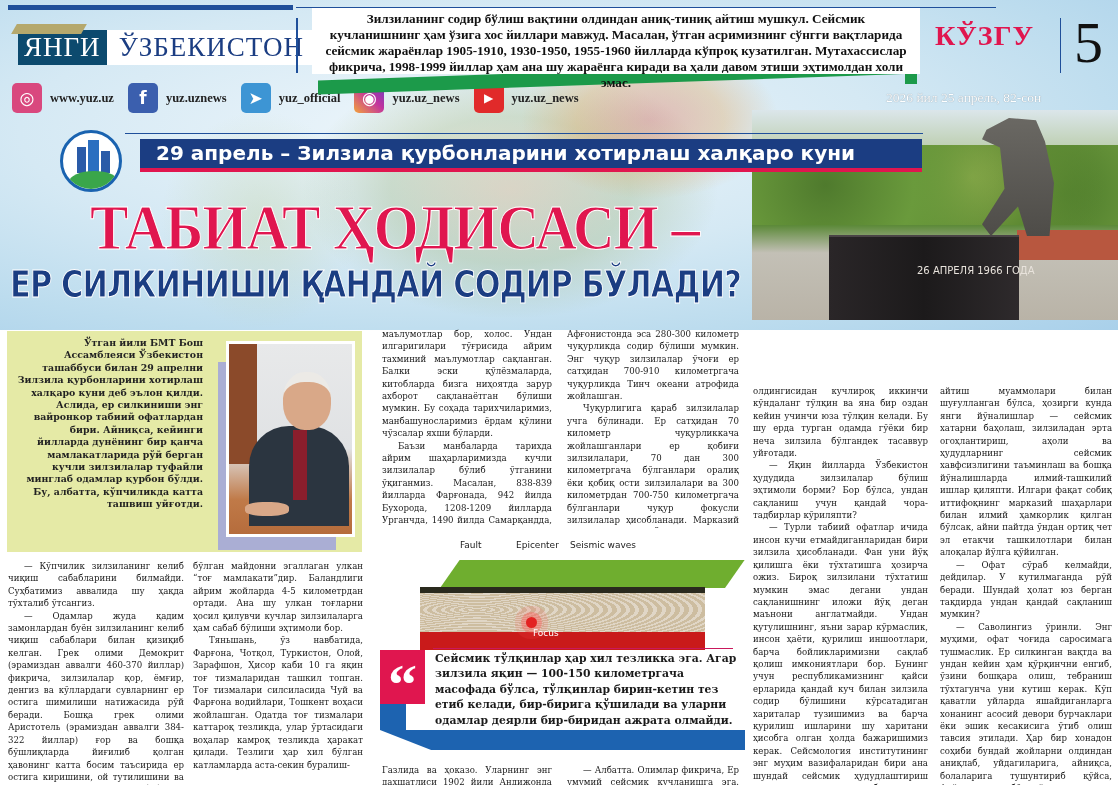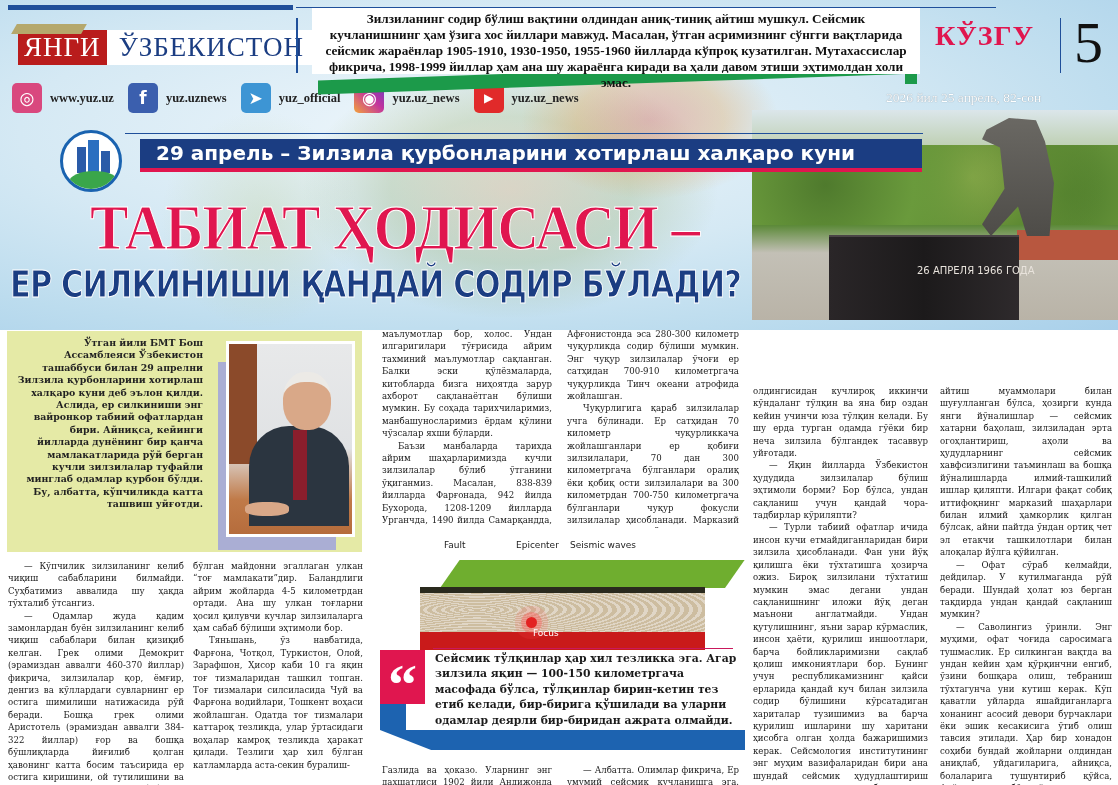--- a/index.html
+++ b/index.html
@@ -5,21 +5,21 @@
 *{box-sizing:border-box;margin:0;padding:0}
 html,body{width:1118px;height:785px;overflow:hidden;background:#fff}
 body{position:relative;font-family:"DejaVu Serif",serif;color:#111}
 .hdr{position:absolute;left:0;top:0;width:1118px;height:330px;
  background:radial-gradient(ellipse at 40% 40%,#eef6fb 0%,#d5e9f4 45%,#bcdcee 75%,#a9d0ea 100%);overflow:hidden}
 .hdr .blob{position:absolute;border-radius:50%;opacity:.35}
 .topline{position:absolute;left:8px;top:5px;width:285px;height:5px;background:#1f4f9a}
 .topline2{position:absolute;left:296px;top:7px;width:700px;height:1px;background:#1f4f9a}
 .logo{position:absolute;left:18px;top:30px;display:flex;align-items:center}
 .logo .stripe{position:absolute;left:-4px;top:-6px;width:70px;height:10px;background:#b5a86c;transform:skewX(-30deg)}
-.logo .yangi{background:#b91c1c;color:#fff;font-family:"Liberation Serif",serif;font-size:27px;padding:2px 6px;letter-spacing:1px}
+.logo .yangi{background:#0c4a6e;color:#fff;font-family:"Liberation Serif",serif;font-size:27px;padding:2px 6px;letter-spacing:1px}
 .logo .uzb{background:#fff;color:#1b3d82;font-family:"Liberation Serif",serif;font-size:27px;padding:2px 12px;letter-spacing:1px}
 .logo-vline{position:absolute;left:296px;top:18px;width:2px;height:55px;background:#1f4f9a}
 .lead{position:absolute;left:312px;top:8px;width:608px;height:66px;background:#fff;
  font-family:"Liberation Serif",serif;font-weight:bold;font-size:13.2px;line-height:16px;text-align:center;padding:3px 8px;z-index:3}
 .greenbar{position:absolute;left:318px;top:70px;width:600px;height:14px;background:#1c9a4a;transform:skewY(-2deg);z-index:2}
 .greenright{position:absolute;left:905px;top:14px;width:12px;height:70px;background:#1c9a4a;z-index:2}
 .kuzgu{position:absolute;left:935px;top:20px;font-family:"Liberation Serif",serif;font-weight:bold;font-size:28px;color:#e0164f;letter-spacing:1px}
 .vsep{position:absolute;left:1060px;top:18px;width:1px;height:55px;background:#1f4f9a}
 .pnum{position:absolute;left:1074px;top:10px;font-family:"Liberation Serif",serif;font-size:58px;line-height:66px;color:#111}
 .social{position:absolute;left:12px;top:83px;display:flex;align-items:center}
@@ -173,21 +173,21 @@
   <p style="text-indent:0">маълумотлар бор, холос. Ундан илгаригилари тўғрисида айрим тахминий маълумотлар сақланган. Балки эски қўлёзмаларда, китобларда бизга ниҳоятда зарур ахборот сақланаётган бўлиши мумкин. Бу соҳада тарихчиларимиз, манбашуносларимиз ёрдам қўлини чўзсалар яхши бўларди.</p>
   <p>Баъзи манбаларда тарихда айрим шаҳарларимизда кучли зилзилалар бўлиб ўтганини ўқиганмиз. Масалан, 838-839 йилларда Фарғонада, 942 йилда Бухорода, 1208-1209 йилларда Урганчда, 1490 йилда Самарқандда, 1494 ҳамда 1927 йилларда Наманганда, 1620 йилда Ахсикентда, 1821-1822 йилларда Бухоро ва Самарқанд яқинида, 1902 йилда Андижонда, 1868, 1924, 1938, 1966, 2008 йилларда Тошкентда, 1976, 1984 йилларда</p>
 </div>
 <div class="col" style="left:567px;top:328px;width:172px;height:200px">
   <p style="text-indent:0">Афғонистонда эса 280-300 километр чуқурликда содир бўлиши мумкин. Энг чуқур зилзилалар ўчоғи ер сатҳидан 700-910 километргача чуқурликда Тинч океани атрофида жойлашган.</p>
   <p>Чуқурлигига қараб зилзилалар учга бўлинади. Ер сатҳидан 70 километр чуқурликкача жойлашганлари ер қобиғи зилзилалари, 70 дан 300 километргача бўлганлари оралиқ ёки қобиқ ости зилзилалари ва 300 километрдан 700-750 километргача бўлганлари чуқур фокусли зилзилалар ҳисобланади. Марказий Осиёда, хусусан, Ўзбекистонда рўй берадиган зилзилаларнинг барчаси биринчи гуруҳга киради.</p>
 
 </div>
 
 <div class="diagram">
-  <span class="lbl" style="left:46px">Fault</span>
+  <span class="lbl" style="left:62px">Fault</span>
   <span class="lbl" style="left:118px">Epicenter</span>
   <span class="lbl" style="left:172px">Seismic waves</span>
   <div class="top"></div>
   <div class="front"></div>
   <div class="mantle"></div>
   <div class="focus"></div>
   <span class="lbl" style="left:135px;top:88px;color:#fff">Focus</span>
 </div>
 
 <div class="quote">

